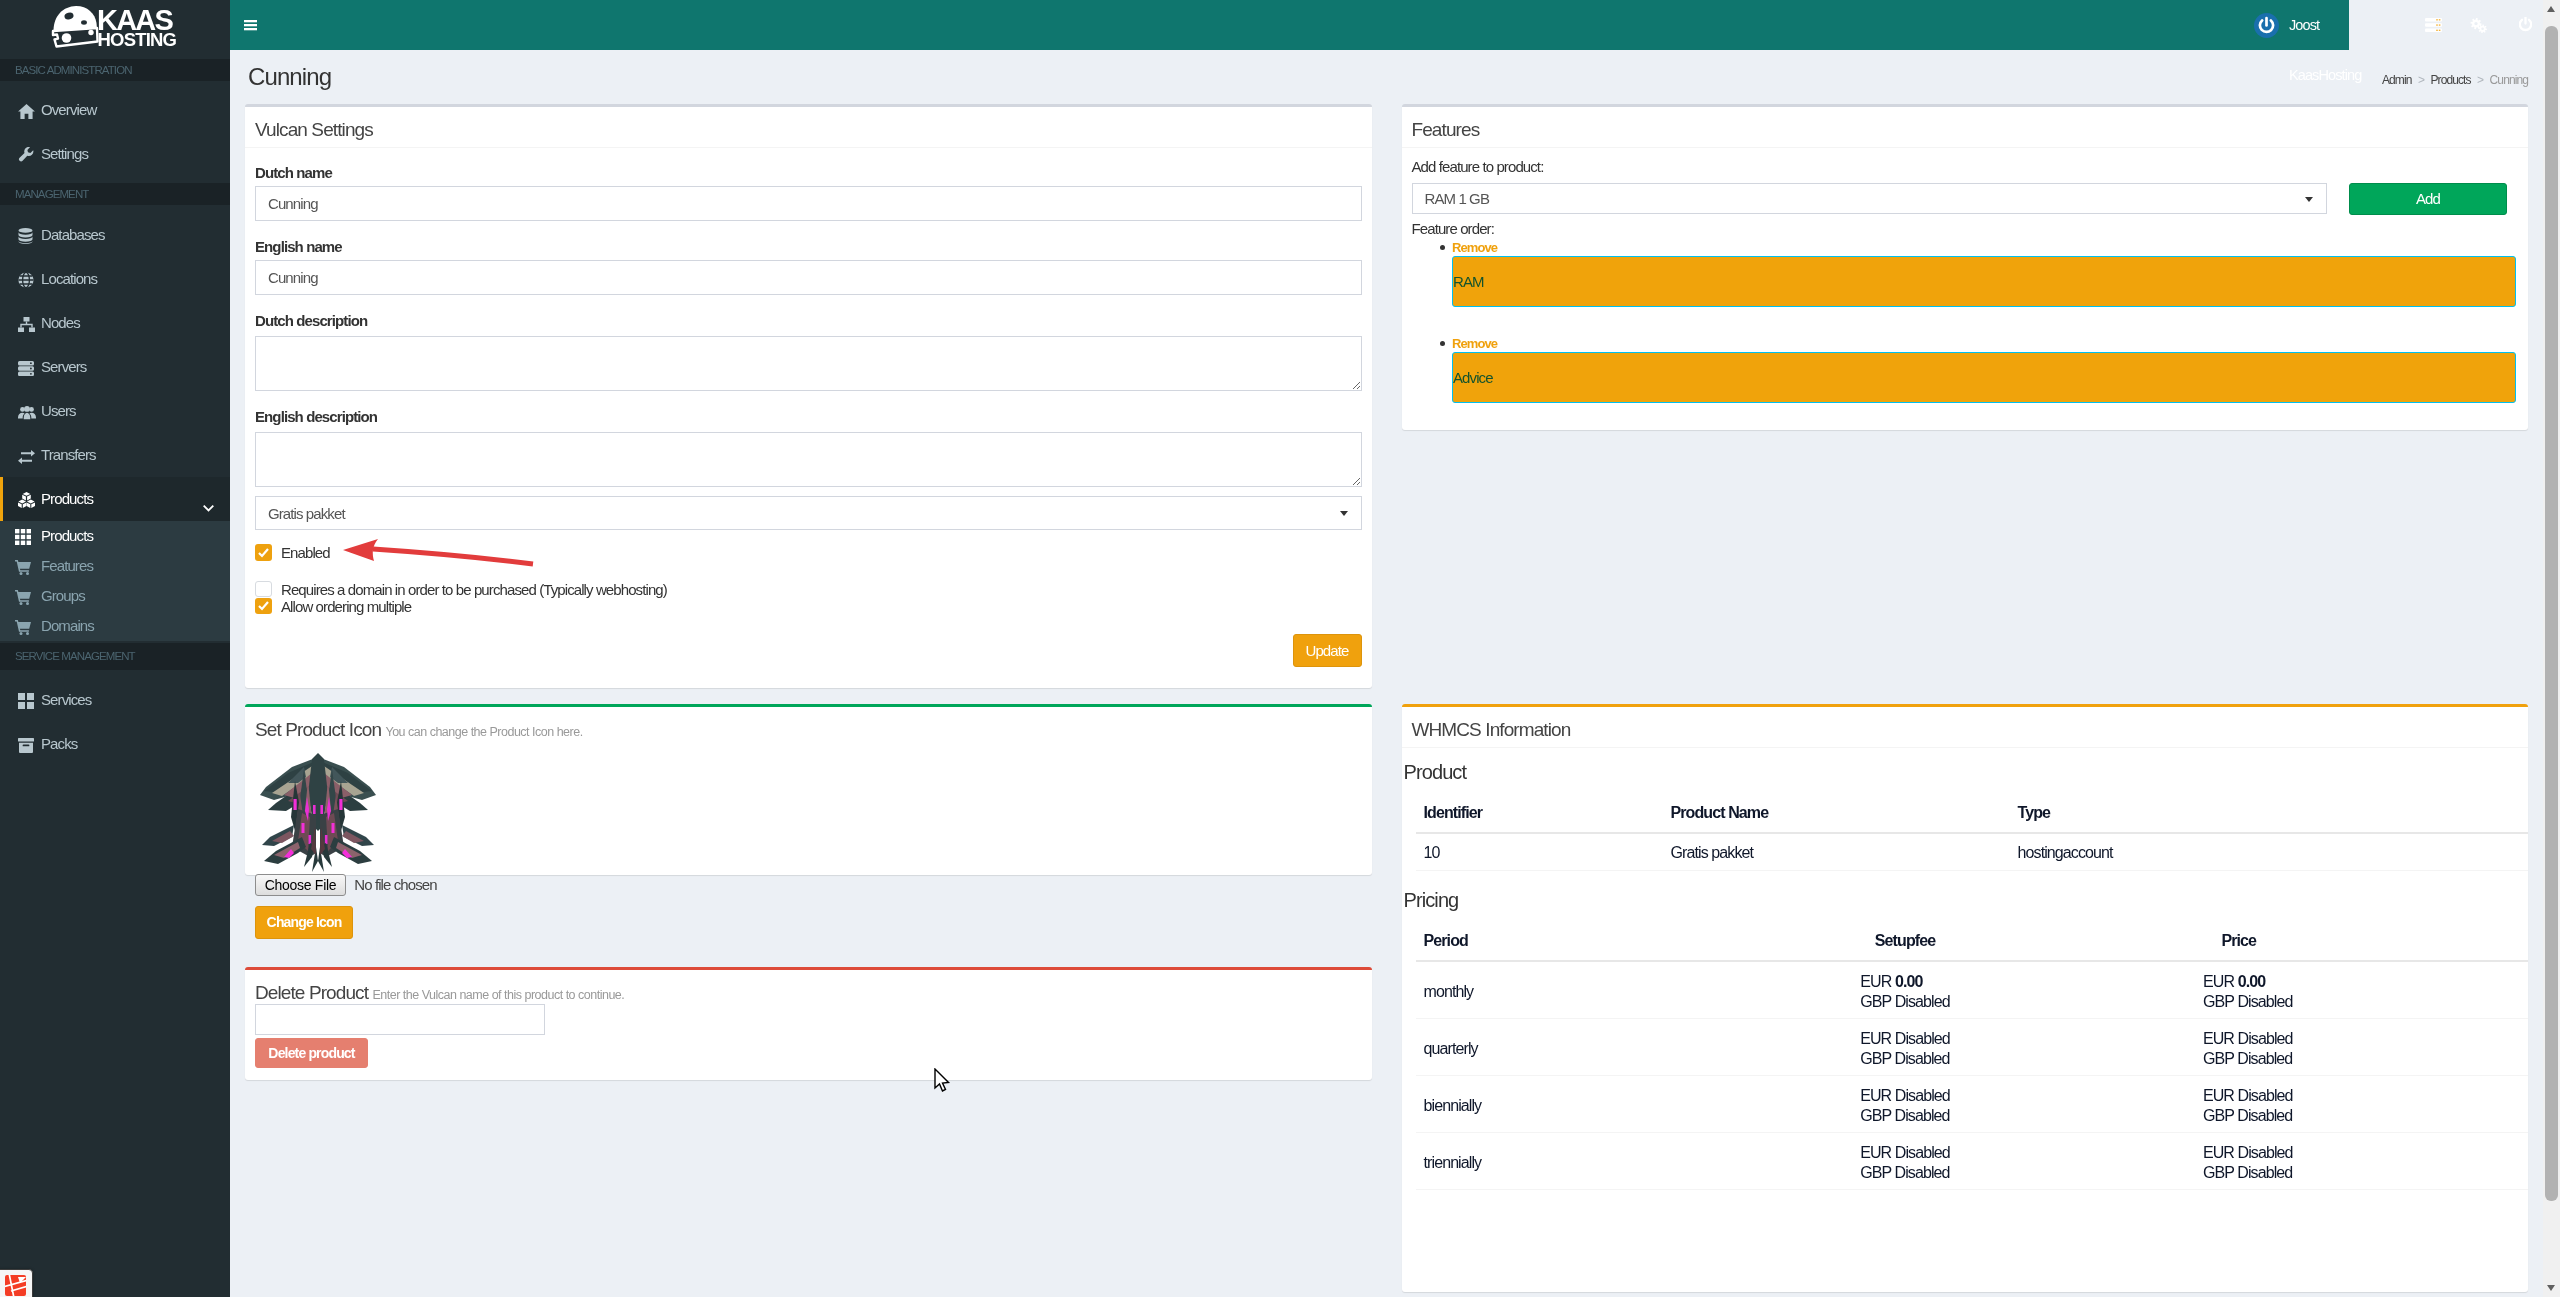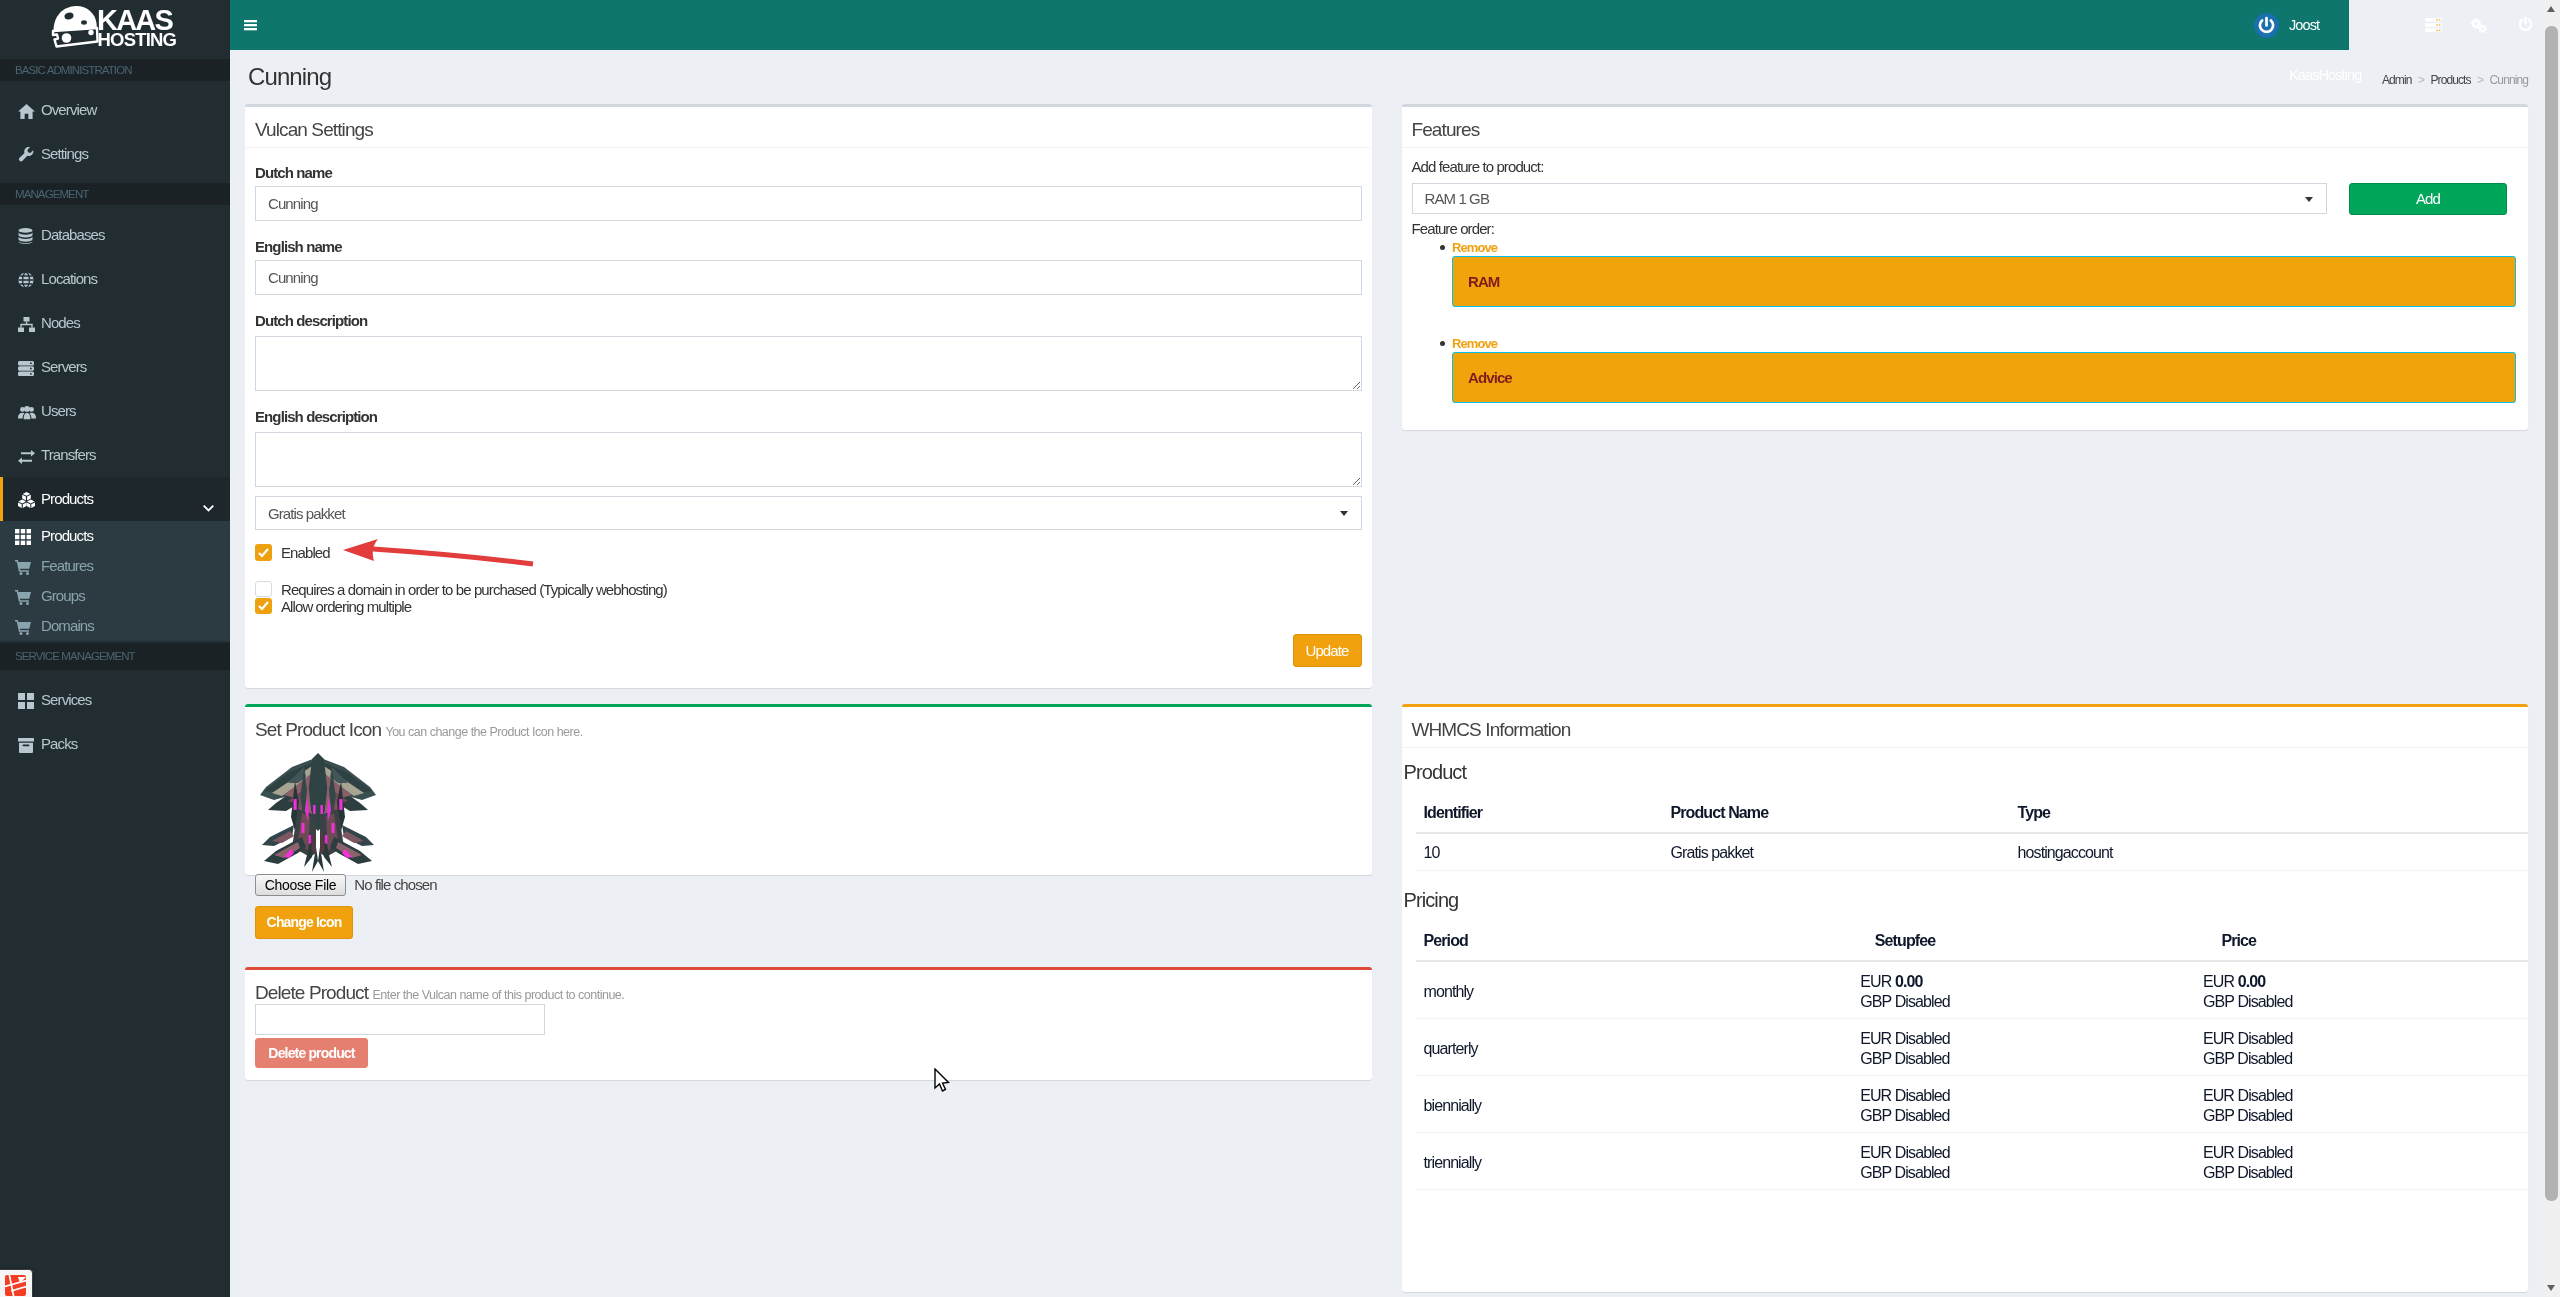--- a/index.html
+++ b/index.html
@@ -54,21 +54,21 @@
 .cb { position:absolute; left:0; top:0; width:16.5px; height:16.5px; border-radius:3px; background:#eea10f; }
 .cb.off { background:#fff; border:1px solid #d7dbe0; }
 .cb svg { position:absolute; left:2.5px; top:3.5px; }
 .btn { display:inline-block; border-radius:3px; font-size:15px; font-family:"Liberation Sans",sans-serif; letter-spacing:-0.06em; text-align:center; color:#fff; border:1px solid transparent; }
 .btn-warning { background:#f0a10d; border-color:#dd940c; }
 .btn-success { background:#00a65a; border-color:#008d4c; }
 
 .featsel { width:915px; }
 .remrow { position:relative; padding-left:40.5px; color:#f0a10d; font-weight:bold; font-size:13px; line-height:17px; }
 .remrow .dot { position:absolute; left:28.5px; top:6px; width:5px; height:5px; border-radius:50%; background:#333; }
-.featbar { margin-left:40.5px; height:51px; background:#f0a30b; border:1px solid #00c0ef; border-radius:3px; color:#7f1d1d; font-weight:bold; font-size:15px; line-height:49px; padding-left:15px; width:1064px; }
+.featbar { margin-left:40.5px; height:51px; background:#f0a30b; border:1px solid #00c0ef; border-radius:3px; color:#14532d; font-weight:normal; font-size:15px; line-height:49px; width:1064px; }
 
 .wtab { width:1112.5px; border-collapse:collapse; font-size:16px; color:#0f172a; }
 .wtab th { text-align:left; font-weight:bold; padding:8px 8px 10px 8px; border-bottom:2px solid #e7e7e7; }
 .wtab td { padding:10px 8px 8px 8px; border-bottom:1px solid #f4f4f4; }
 .wtab .ctr { text-align:center; }
 .wtab .blk { display:inline-block; text-align:left; line-height:20px; }
 .ptab td { padding:9.5px 8px 6.5px 8px; }
 h3.wh { font-size:20px; font-weight:normal; color:#333; margin:13px 0 12px -12px; }
 .sideic { fill:#b8c7ce; }
 .act .sideic, .active-parent .sideic { fill:#fff; }

